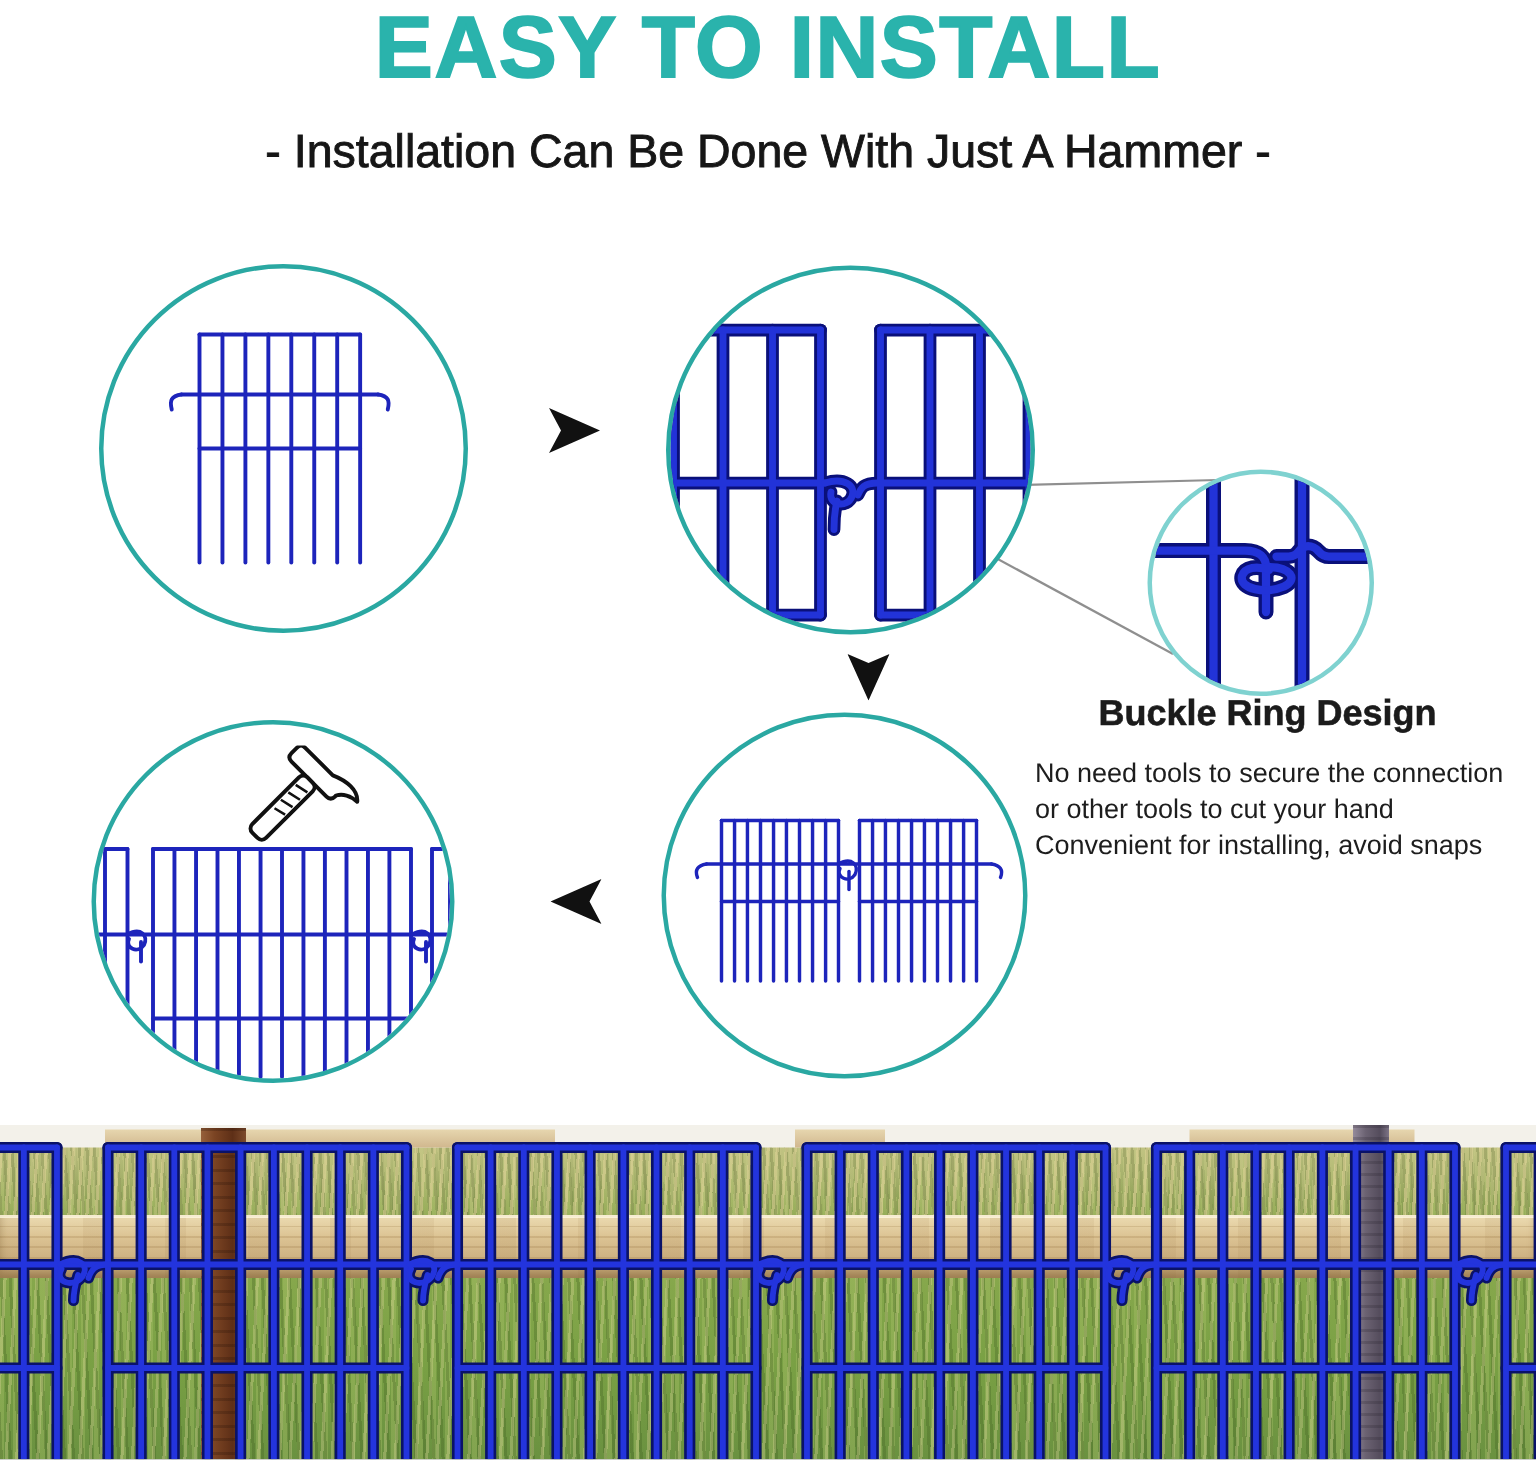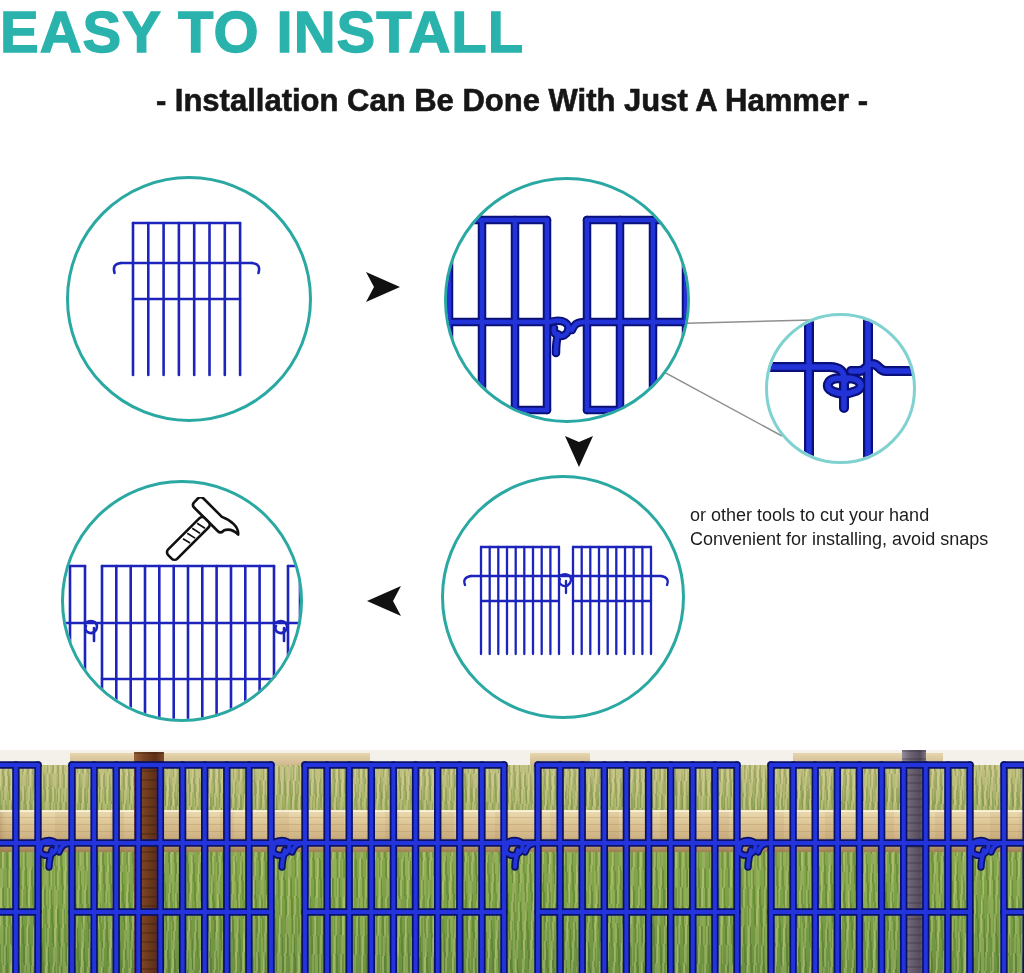--- a/index.html
+++ b/index.html
@@ -6,27 +6,27 @@
     --teal:#2ab3ac; --circle:#2aa8a2; --circle-sm:#7fd2d0;
     --wire:#1d24bb; --wire-blue:#2233d8; --wire-navy:#0a107a;
     --photo-blue:#2334dd; --photo-navy:#0a1268;
     --ink:#111111; --gray:#8f8f8f;
   }
   *{margin:0;padding:0;box-sizing:border-box;}
   body{background:#888;font-family:"Liberation Sans","DejaVu Sans",sans-serif;}
   #stage{position:relative;width:1024px;height:973px;background:#ffffff;overflow:hidden;}
 
   .title{
-    position:absolute;top:0;left:0;width:100%;
+    position:absolute;top:0;left:0;width:100%;text-align:center;
     font-size:58px;font-weight:bold;letter-spacing:1px;color:var(--teal);
     -webkit-text-stroke:1.3px var(--teal);line-height:64px;
   }
   .subtitle{
     position:absolute;top:82px;left:0;width:100%;text-align:center;
-    font-size:31px;font-weight:bold;color:#161616;
+    font-size:31px;font-weight:normal;color:#161616;
     -webkit-text-stroke:0.6px #161616;line-height:38px;
   }
 
   .circle{
     position:absolute;border:3px solid var(--circle);border-radius:50%;
     background:#fff;overflow:hidden;
   }
   .circle svg{position:absolute;left:0;top:0;}
   #circle-detail{border-color:var(--circle-sm);}
 
@@ -168,21 +168,23 @@
         <path d="M150 55 H118 C110 55 112 48 104 48 C97 48 99 55 91 55 L83 55" stroke="#0a107a" stroke-width="10" fill="none" stroke-linecap="round" stroke-linejoin="round"></path>
         <path d="M78 62 C92 62 98 70 88 75 C76 80 58 77 60 68 C62 62 70 61 78 64" stroke="#0a107a" stroke-width="10" fill="none" stroke-linecap="round" stroke-linejoin="round"></path>
         <path d="M41 -4 V150" stroke="#2233d8" stroke-width="5.5" fill="none" stroke-linecap="round" stroke-linejoin="round"></path>
         <path d="M100 -4 V150" stroke="#2233d8" stroke-width="5.5" fill="none" stroke-linecap="round" stroke-linejoin="round"></path>
         <path d="M-4 51 H62 C72 51 76 56 76 62 L76 92" stroke="#2233d8" stroke-width="5.5" fill="none" stroke-linecap="round" stroke-linejoin="round"></path>
         <path d="M150 55 H118 C110 55 112 48 104 48 C97 48 99 55 91 55 L83 55" stroke="#2233d8" stroke-width="5.5" fill="none" stroke-linecap="round" stroke-linejoin="round"></path>
         <path d="M78 62 C92 62 98 70 88 75 C76 80 58 77 60 68 C62 62 70 61 78 64" stroke="#2233d8" stroke-width="5.5" fill="none" stroke-linecap="round" stroke-linejoin="round"></path>
       </svg>
   </div>
 
+  <div class="buckle-heading">Buckle Ring Design</div>
   <div class="buckle-desc">
+    <div>No need tools to secure the connection</div>
     <div>or other tools to cut your hand</div>
     <div>Convenient for installing, avoid snaps</div>
   </div>
 
   <div class="circle" id="circle-3" style="left:61px;top:480px;width:242px;height:242px;">
     <svg id="fence-3" width="236" height="236" viewBox="0 0 236 236">
         <path d="M6 83 V235" stroke="#1d24bb" stroke-width="2.6" fill="none" stroke-linecap="round" stroke-linejoin="round"></path>
         <path d="M21 83 V235" stroke="#1d24bb" stroke-width="2.6" fill="none" stroke-linecap="round" stroke-linejoin="round"></path>
         <path d="M38.0 83 V235" stroke="#1d24bb" stroke-width="2.6" fill="none" stroke-linecap="round" stroke-linejoin="round"></path>
         <path d="M52.3 83 V235" stroke="#1d24bb" stroke-width="2.6" fill="none" stroke-linecap="round" stroke-linejoin="round"></path>

